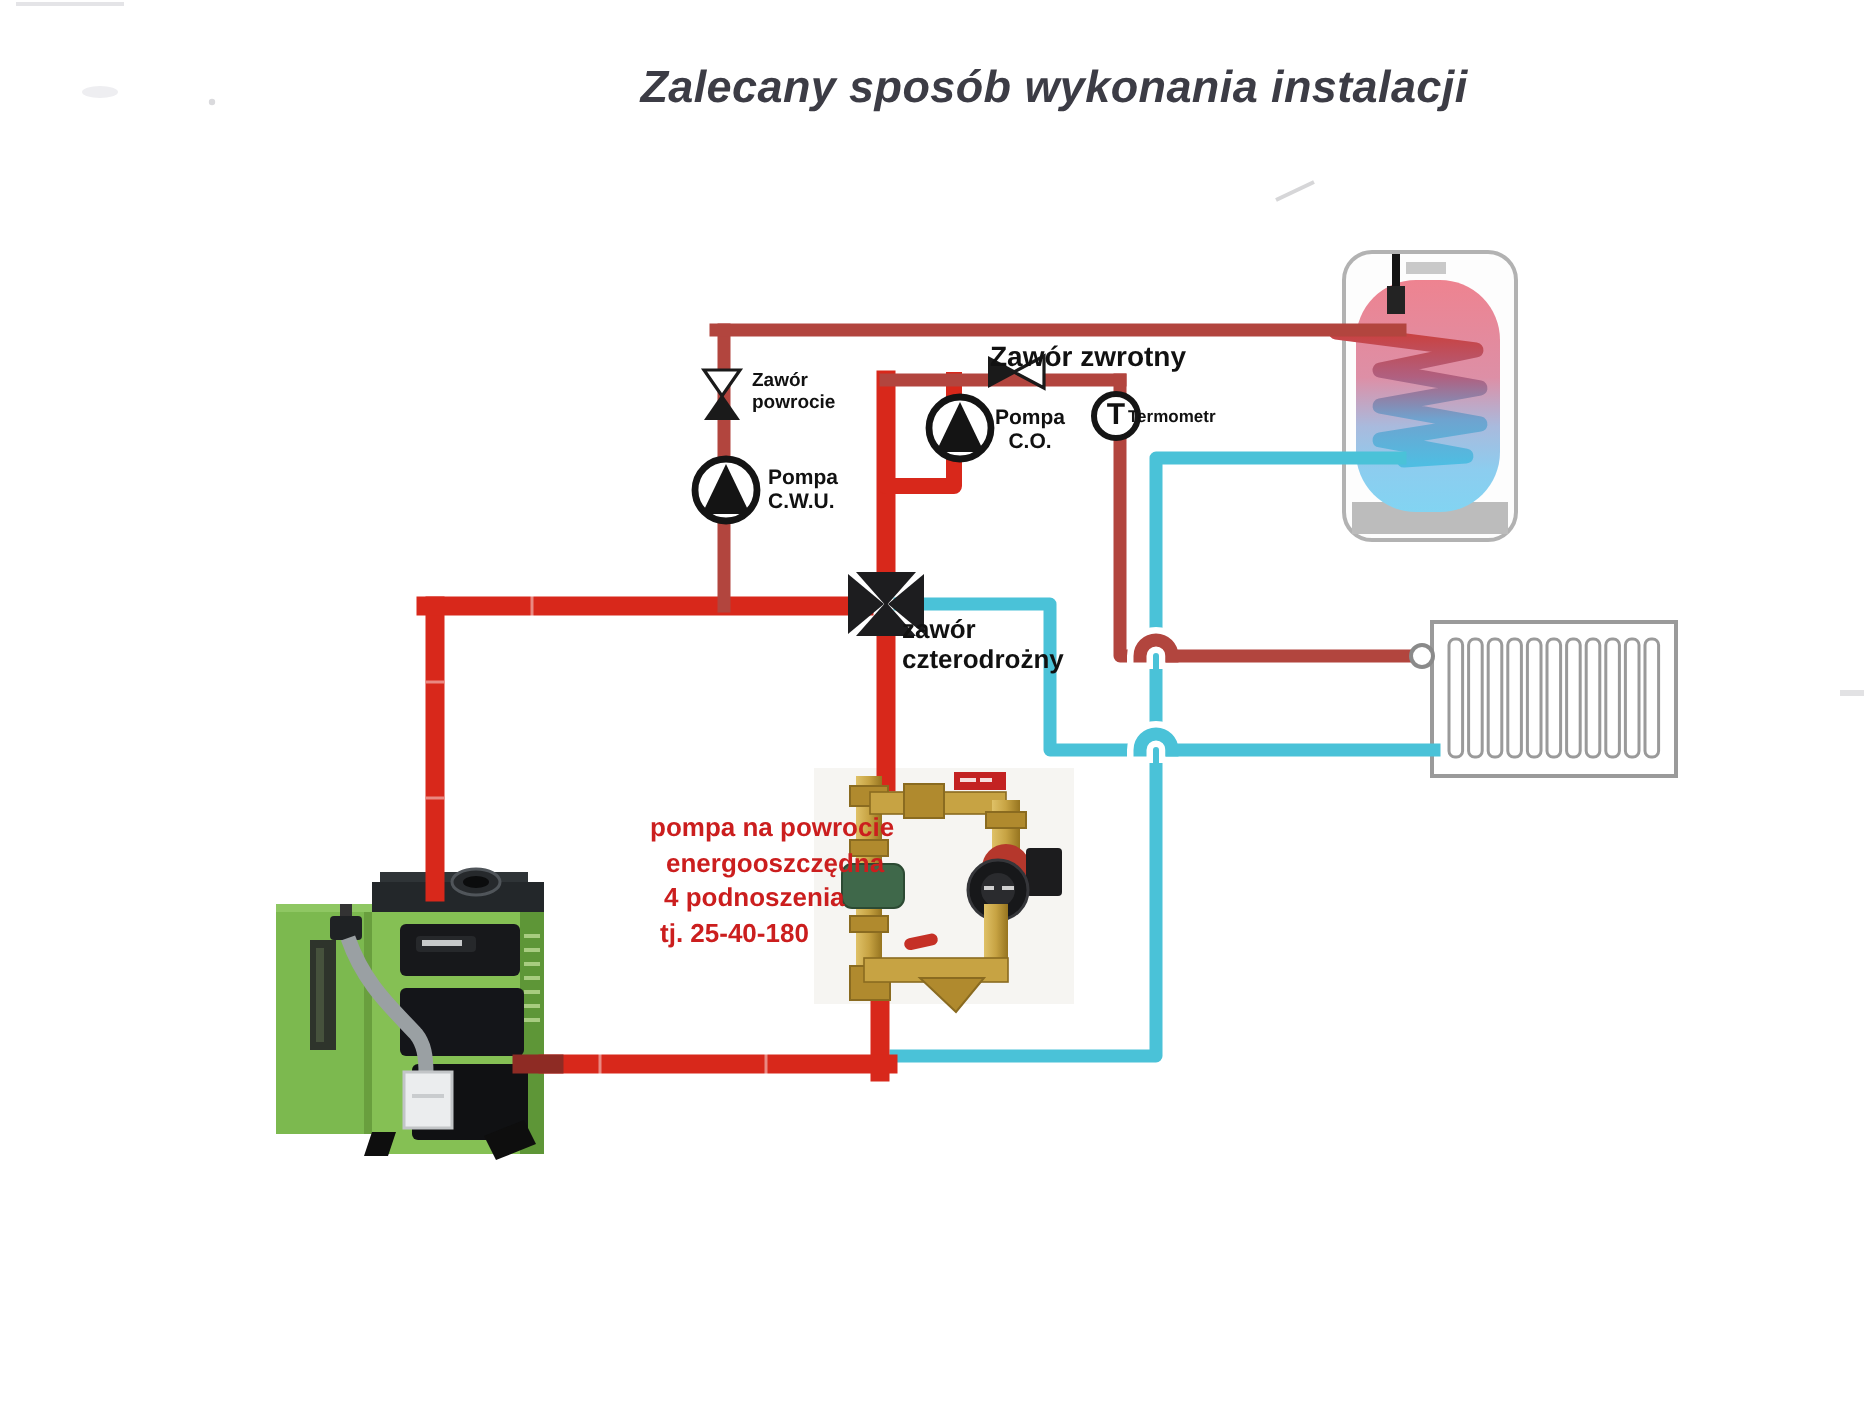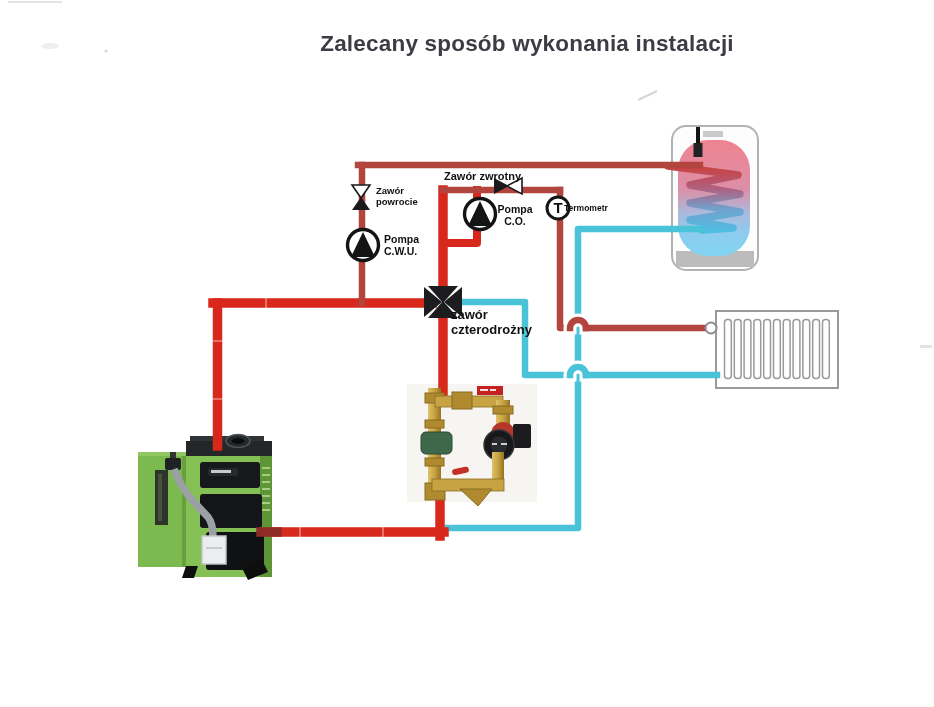--- a/index.html
+++ b/index.html
@@ -4,24 +4,24 @@
 <style>
   html,body{margin:0;padding:0;background:#fff;}
   #canvas{
     position:relative;width:934px;height:707px;background:#ffffff;
     font-family:"Liberation Sans","DejaVu Sans",sans-serif;overflow:hidden;
   }
   #diagram-svg{position:absolute;left:0;top:0;}
   .lbl{position:absolute;color:#111;font-weight:700;white-space:nowrap;}
   #page-title{
     left:527px;top:31px;transform:translateX(-50%);
-    font-size:22.5px;color:#3c3c45;letter-spacing:.2px;
+    font-size:22.5px;color:#3c3c45;letter-spacing:.2px;font-style:italic;
   }
   #lbl-check-cwu{left:376px;top:186px;font-size:9.5px;line-height:10.5px;}
-  #lbl-check-co{left:444px;top:170px;font-size:11px;}
+  #lbl-check-co{left:495px;top:170px;font-size:14px;}
   #lbl-pump-cwu{left:384px;top:234px;font-size:10.5px;line-height:11.5px;}
   #lbl-pump-co{left:497px;top:204px;font-size:10.5px;line-height:11.5px;width:36px;text-align:center;}
   #lbl-termometr{left:564px;top:203px;font-size:8.5px;text-align:right;}
   #t-symbol{left:558px;top:208px;transform:translate(-50%,-54%);font-size:15px;}
   #lbl-4way{left:451px;top:308px;font-size:13px;line-height:14.5px;}
   #lbl-tank{left:761px;top:173px;font-size:13.5px;line-height:16px;}
   #note-red{left:325px;top:405px;font-size:13px;line-height:17.5px;color:#cb1e1e;}
   #note-red .l2{padding-left:8px;}
   #note-red .l3{padding-left:7px;}
   #note-red .l4{padding-left:5px;}
@@ -256,14 +256,20 @@
   <div class="lbl" id="t-symbol">T</div>
 
   <div class="lbl" id="lbl-termometr">Termometr</div>
 
   <div class="lbl" id="lbl-4way">
     <div>zawór</div>
     <div>czterodrożny</div>
   </div>
 
 
+  <div class="lbl" id="note-red">
+    <div class="l1">pompa na powrocie</div>
+    <div class="l2">energooszczędna</div>
+    <div class="l3">4 podnoszenia</div>
+    <div class="l4">tj. 25-40-180</div>
+  </div>
 
 </div>
 
 </body></html>

